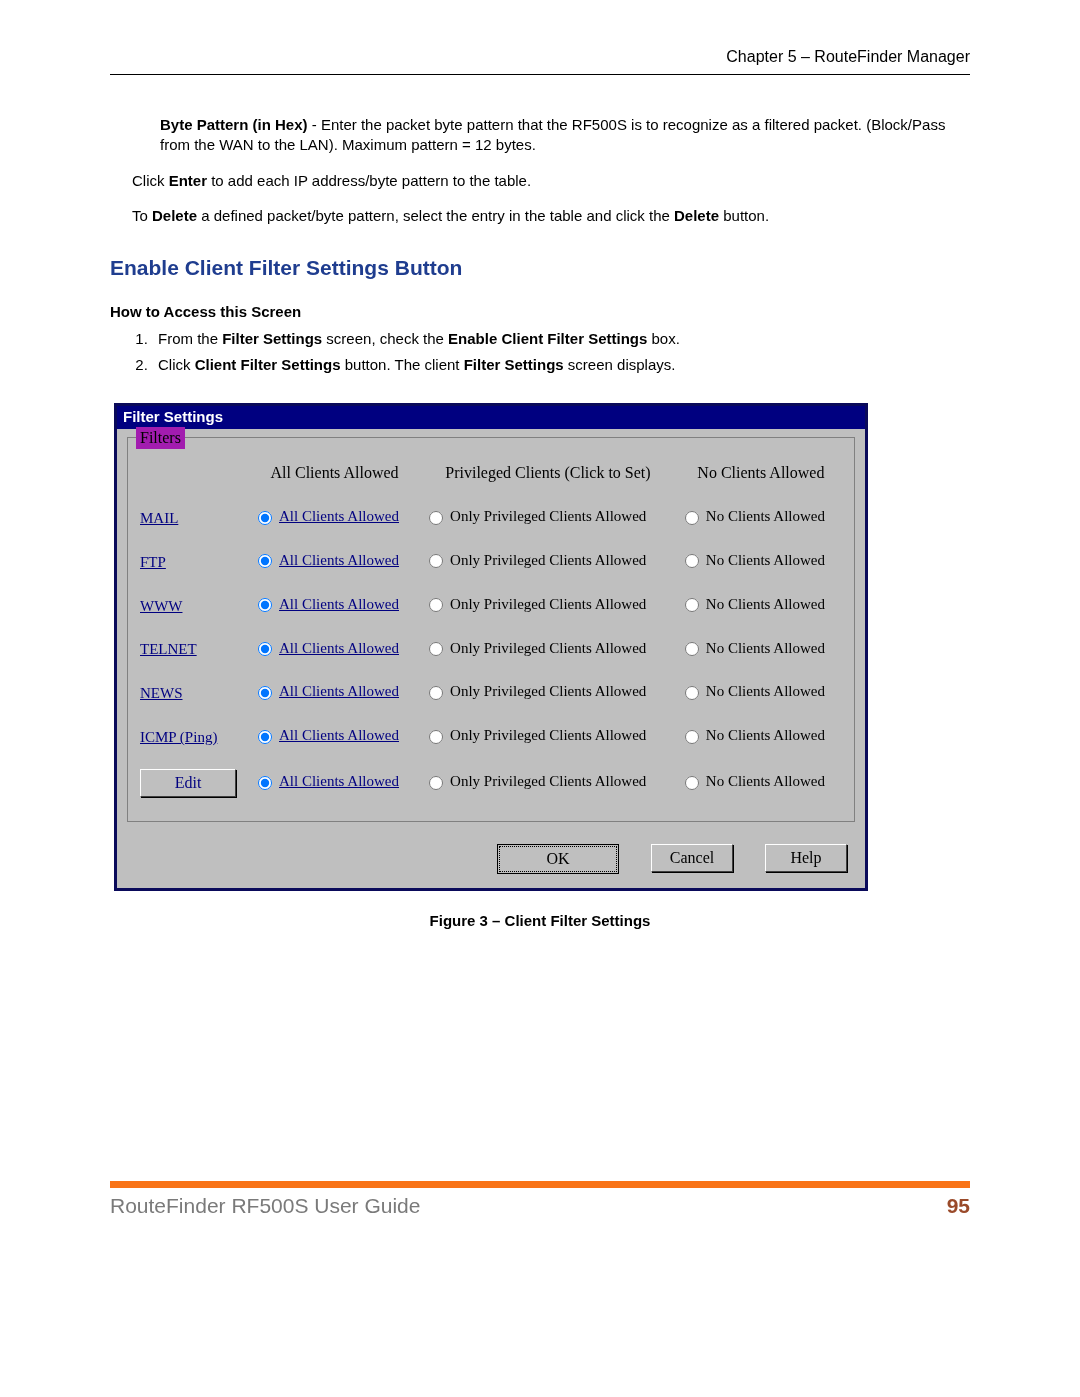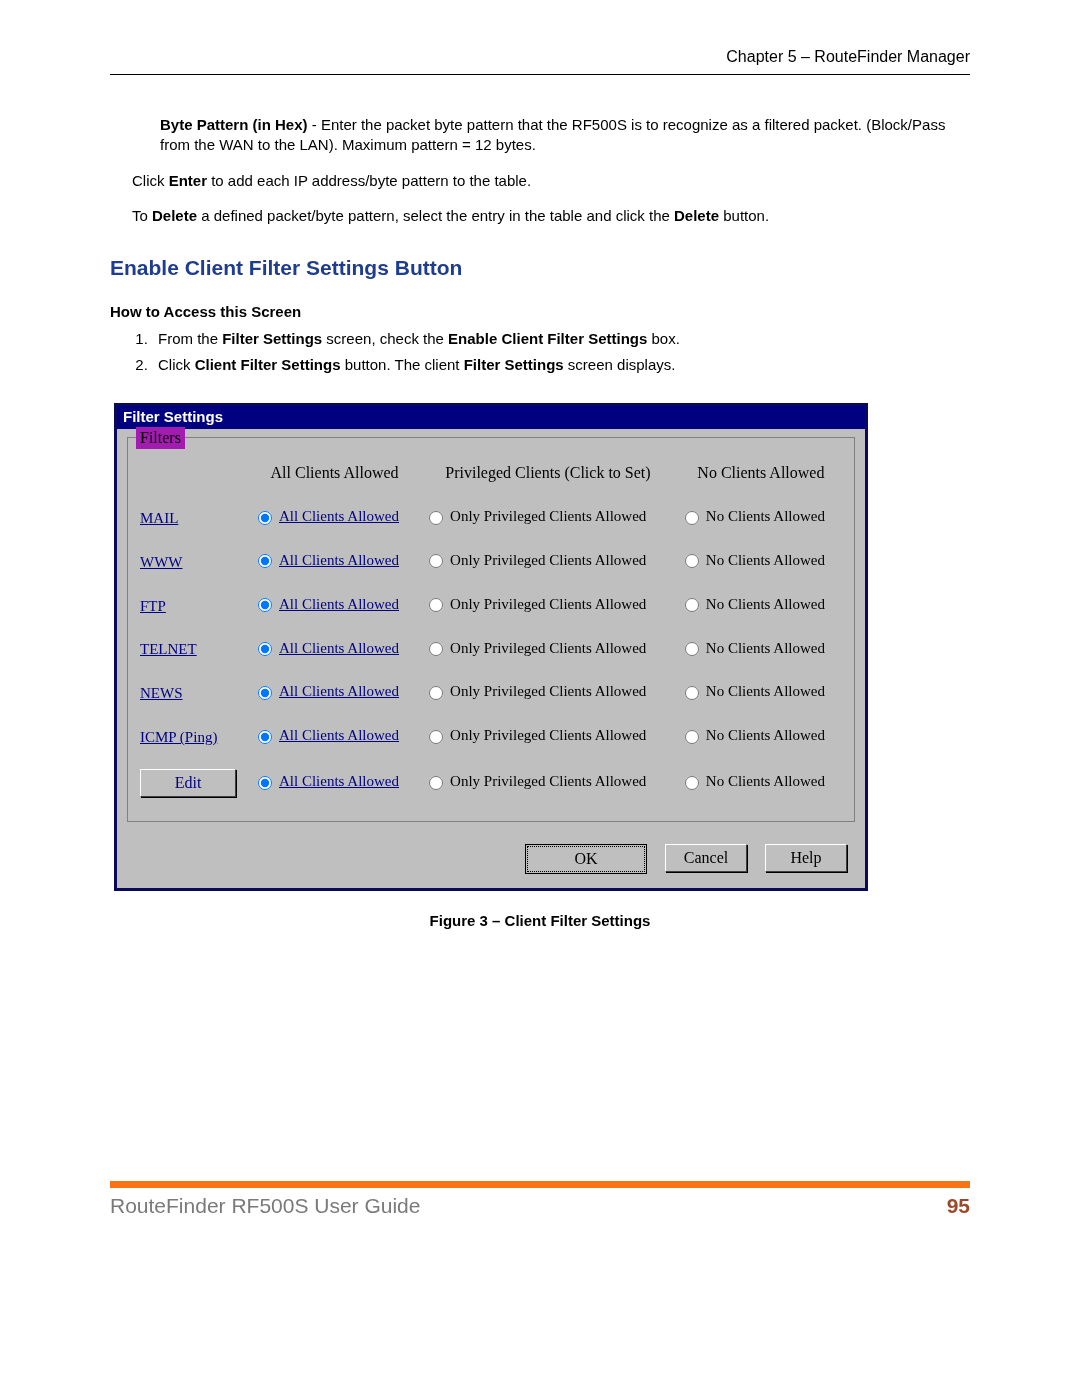--- a/index.html
+++ b/index.html
@@ -131,21 +131,21 @@
     align-items: center;
     justify-content: center;
     box-shadow: 1px 1px 0 #000;
   }
   .edit-btn {
     width: 78px;
   }
   .bottom-btns {
     display: flex;
     justify-content: flex-end;
-    gap: 18px;
+    gap: 32px;
     padding: 10px 18px 14px 0;
   }
   .ok-btn {
     box-shadow: none;
     outline: 1px dotted #000;
     outline-offset: -3px;
     border: 1px solid #000;
     padding: 2px 28px;
   }
   .cap {
@@ -227,46 +227,46 @@
                     <td class="radiocell"><label>
                         <input type="radio" name="r0" style="">
                         <span>Only Privileged Clients Allowed</span>
                       </label></td>
                     <td class="radiocell"><label>
                         <input type="radio" name="r0" style="">
                         <span>No Clients Allowed</span>
                       </label></td>
                   </tr>
                   <tr>
+                    <td class="svc-col"><span class="svc-link">FTP</span></td>
+                    <td class="radiocell"><label>
+                        <input type="radio" name="r2" checked="" style="">
+                        <span class="blue-opt">All Clients Allowed</span>
+                      </label></td>
+                    <td class="radiocell"><label>
+                        <input type="radio" name="r2" style="">
+                        <span>Only Privileged Clients Allowed</span>
+                      </label></td>
+                    <td class="radiocell"><label>
+                        <input type="radio" name="r2" style="">
+                        <span>No Clients Allowed</span>
+                      </label></td>
+                  </tr>
+                  <tr>
                     <td class="svc-col"><span class="svc-link">WWW</span></td>
                     <td class="radiocell"><label>
                         <input type="radio" name="r1" checked="" style="">
                         <span class="blue-opt">All Clients Allowed</span>
                       </label></td>
                     <td class="radiocell"><label>
                         <input type="radio" name="r1" style="">
                         <span>Only Privileged Clients Allowed</span>
                       </label></td>
                     <td class="radiocell"><label>
                         <input type="radio" name="r1" style="">
-                        <span>No Clients Allowed</span>
-                      </label></td>
-                  </tr>
-                  <tr>
-                    <td class="svc-col"><span class="svc-link">FTP</span></td>
-                    <td class="radiocell"><label>
-                        <input type="radio" name="r2" checked="" style="">
-                        <span class="blue-opt">All Clients Allowed</span>
-                      </label></td>
-                    <td class="radiocell"><label>
-                        <input type="radio" name="r2" style="">
-                        <span>Only Privileged Clients Allowed</span>
-                      </label></td>
-                    <td class="radiocell"><label>
-                        <input type="radio" name="r2" style="">
                         <span>No Clients Allowed</span>
                       </label></td>
                   </tr>
                   <tr>
                     <td class="svc-col"><span class="svc-link">TELNET</span></td>
                     <td class="radiocell"><label>
                         <input type="radio" name="r3" checked="" style="">
                         <span class="blue-opt">All Clients Allowed</span>
                       </label></td>
                     <td class="radiocell"><label>

